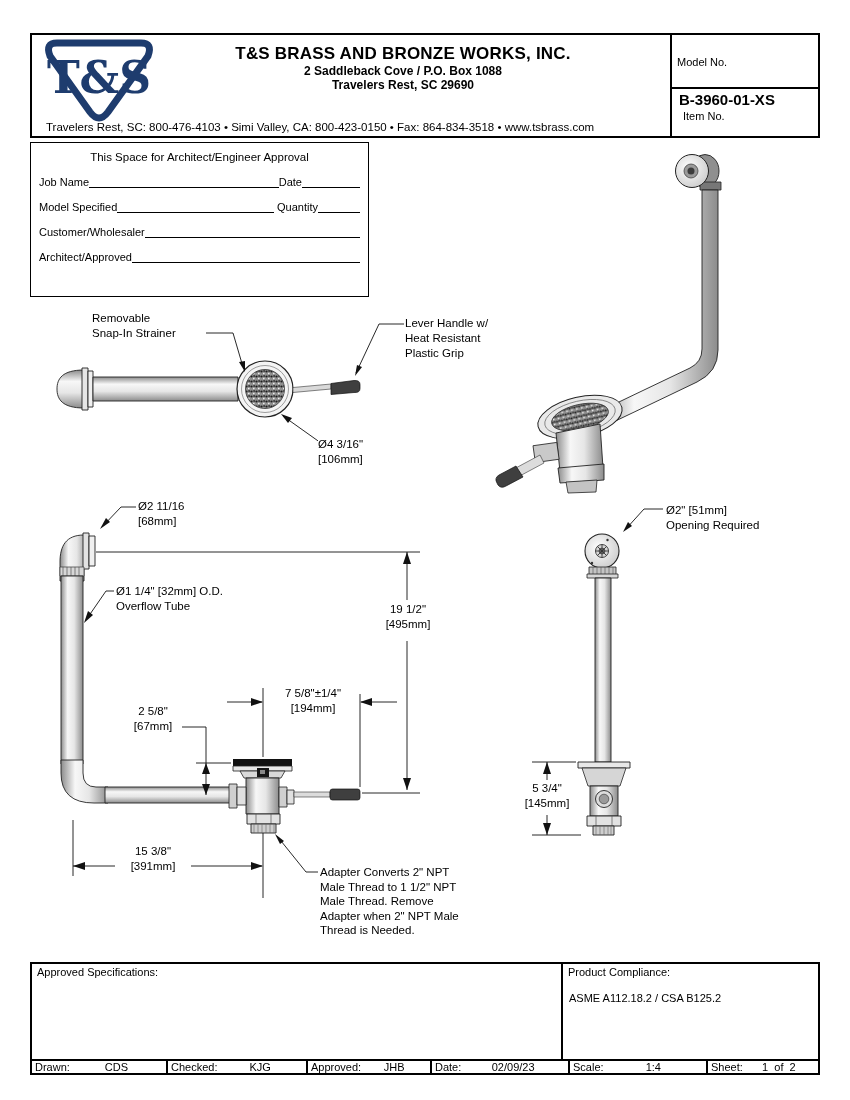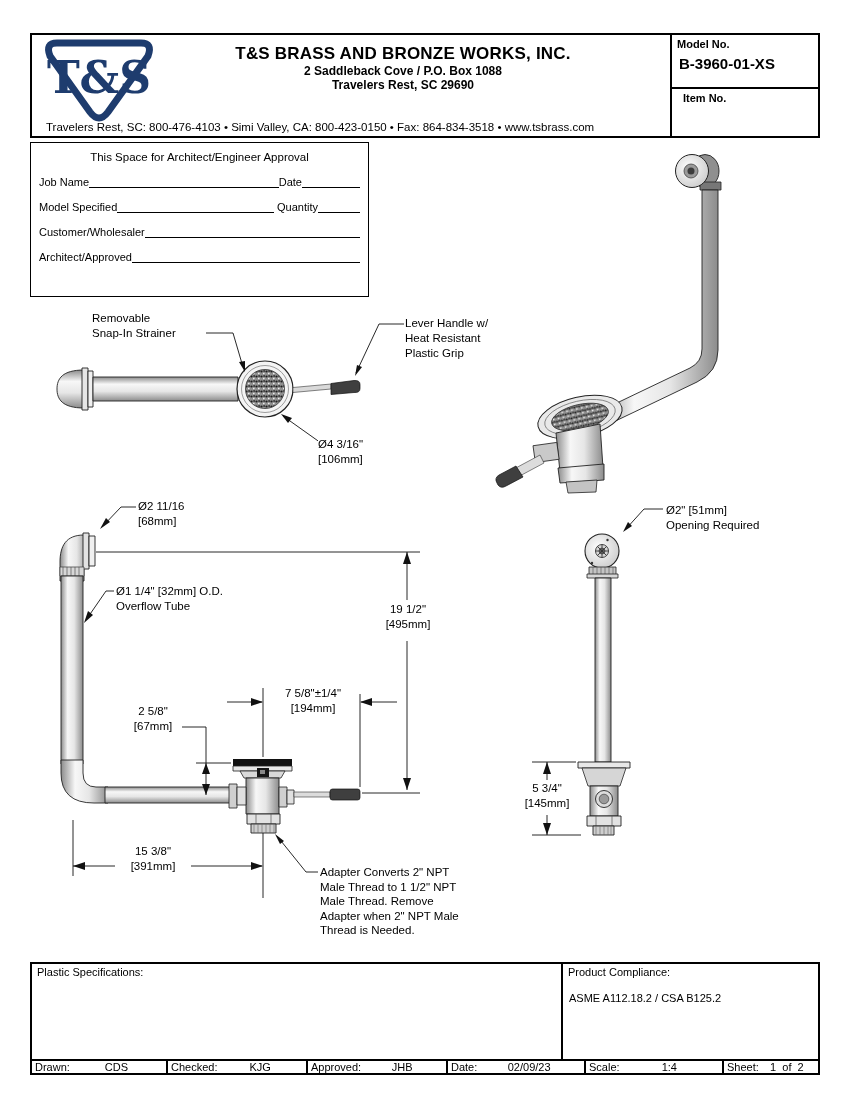--- a/index.html
+++ b/index.html
@@ -8,21 +8,21 @@
   .abs{position:absolute;}
   .box{border:2px solid #000;box-sizing:border-box;}
   
   #hdr{left:30px;top:33px;width:790px;height:105px;}
   #hdr-left{left:0;top:0;width:640px;height:101px;}
   #company{left:140px;top:9px;width:462px;text-align:center;}
   #company .co{font-size:17px;font-weight:bold;letter-spacing:.2px;}
   #company .ad{font-size:12px;font-weight:bold;line-height:14px;}
   #phone{left:14px;top:86px;width:630px;font-size:11.5px;}
   #hdr-right{left:638px;top:0;width:148px;height:101px;border-left:2px solid #000;}
-  .cellpad{padding:3px 5px;font-weight:bold;}
+  .cellpad{padding:21px 5px;}
   #model-label,#item-label{font-size:11px;}
   #model-value{font-size:15px;font-weight:bold;padding:2px 7px 4px;}
   #item-sep{position:absolute;left:0;top:52px;width:100%;border-top:2px solid #000;}
   
   #appr{left:30px;top:142px;width:339px;height:155px;border:1.5px solid #000;box-sizing:border-box;
         font-size:11px;}
   #appr .title{text-align:center;padding-top:8px;font-size:11.5px;}
   .arow{display:flex;align-items:flex-end;padding:0 8px;height:25px;}
   .arow .lb{white-space:pre;}
   .ul{border-bottom:1px solid #000;height:13px;}
@@ -316,37 +316,37 @@
 Male Thread to 1 1/2" NPT
 Male Thread. Remove
 Adapter when 2" NPT Male
 Thread is Needed.</div>
   <div class="lbl" style="left:666px;top:503px;">Ø2"  [51mm]
 Opening Required</div>
   <div class="lbl ctr" style="left:514px;top:781px;width:66px;">5 3/4"
 [145mm]</div>
 
   <div id="specbox" class="abs box">
-    <div class="sectitle">Plastic Specifications:</div>
+    <div class="sectitle">Approved Specifications:</div>
     <div id="spec-divider"></div>
     <div class="abs" style="left:531px;top:0;width:257px;">
       <div class="sectitle">Product Compliance:</div>
       <div id="comp-text">ASME A112.18.2 / CSA B125.2</div>
     </div>
     <div id="foot-sep"></div>
     <div id="footer">
       <div class="fcell" style="width:136px;">
         <span>Drawn:</span>
         <span class="fv">CDS</span>
       </div>
       <div class="fcell" style="width:140px;">
         <span>Checked:</span>
         <span class="fv">KJG</span>
       </div>
-      <div class="fcell" style="width:140px;">
+      <div class="fcell" style="width:124px;">
         <span>Approved:</span>
         <span class="fv">JHB</span>
       </div>
       <div class="fcell" style="width:138px;">
         <span>Date:</span>
         <span class="fv">02/09/23</span>
       </div>
       <div class="fcell" style="width:138px;">
         <span>Scale:</span>
         <span class="fv">1:4</span>

